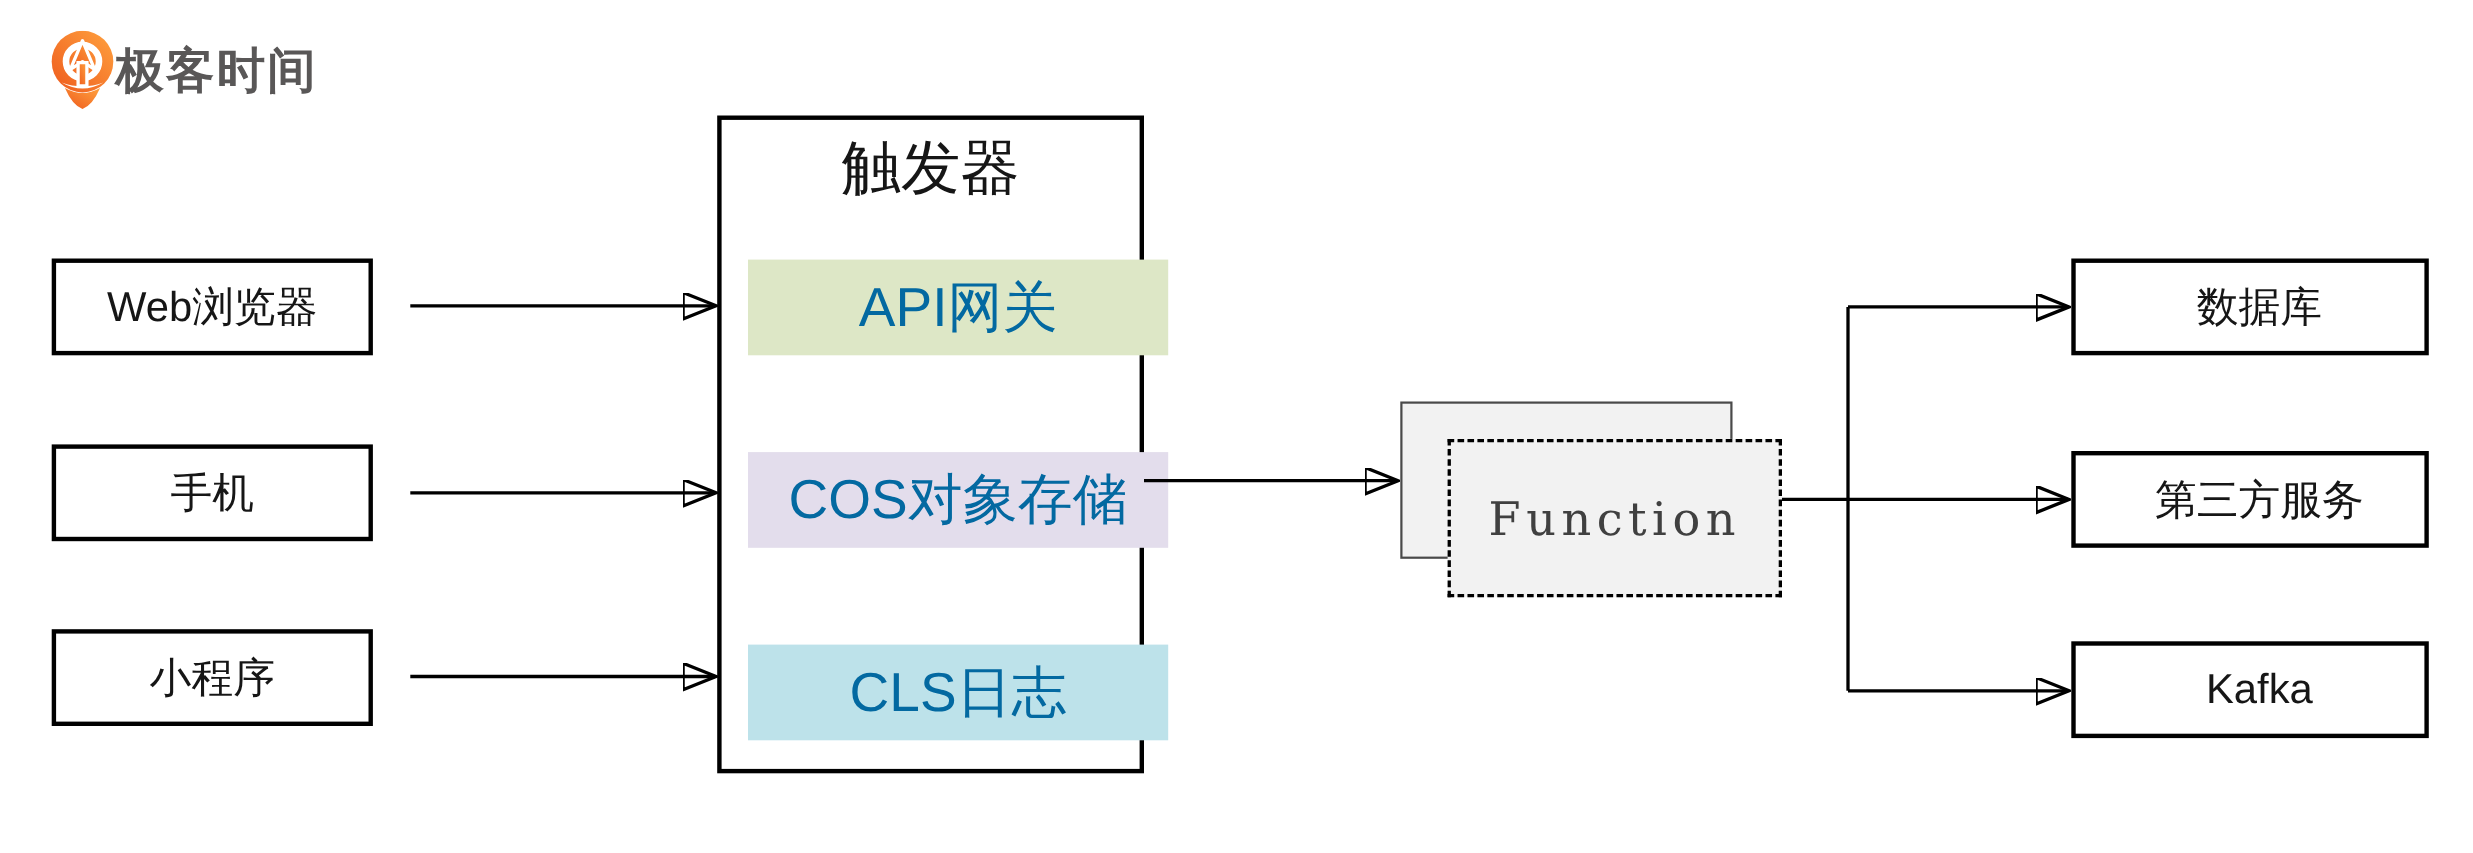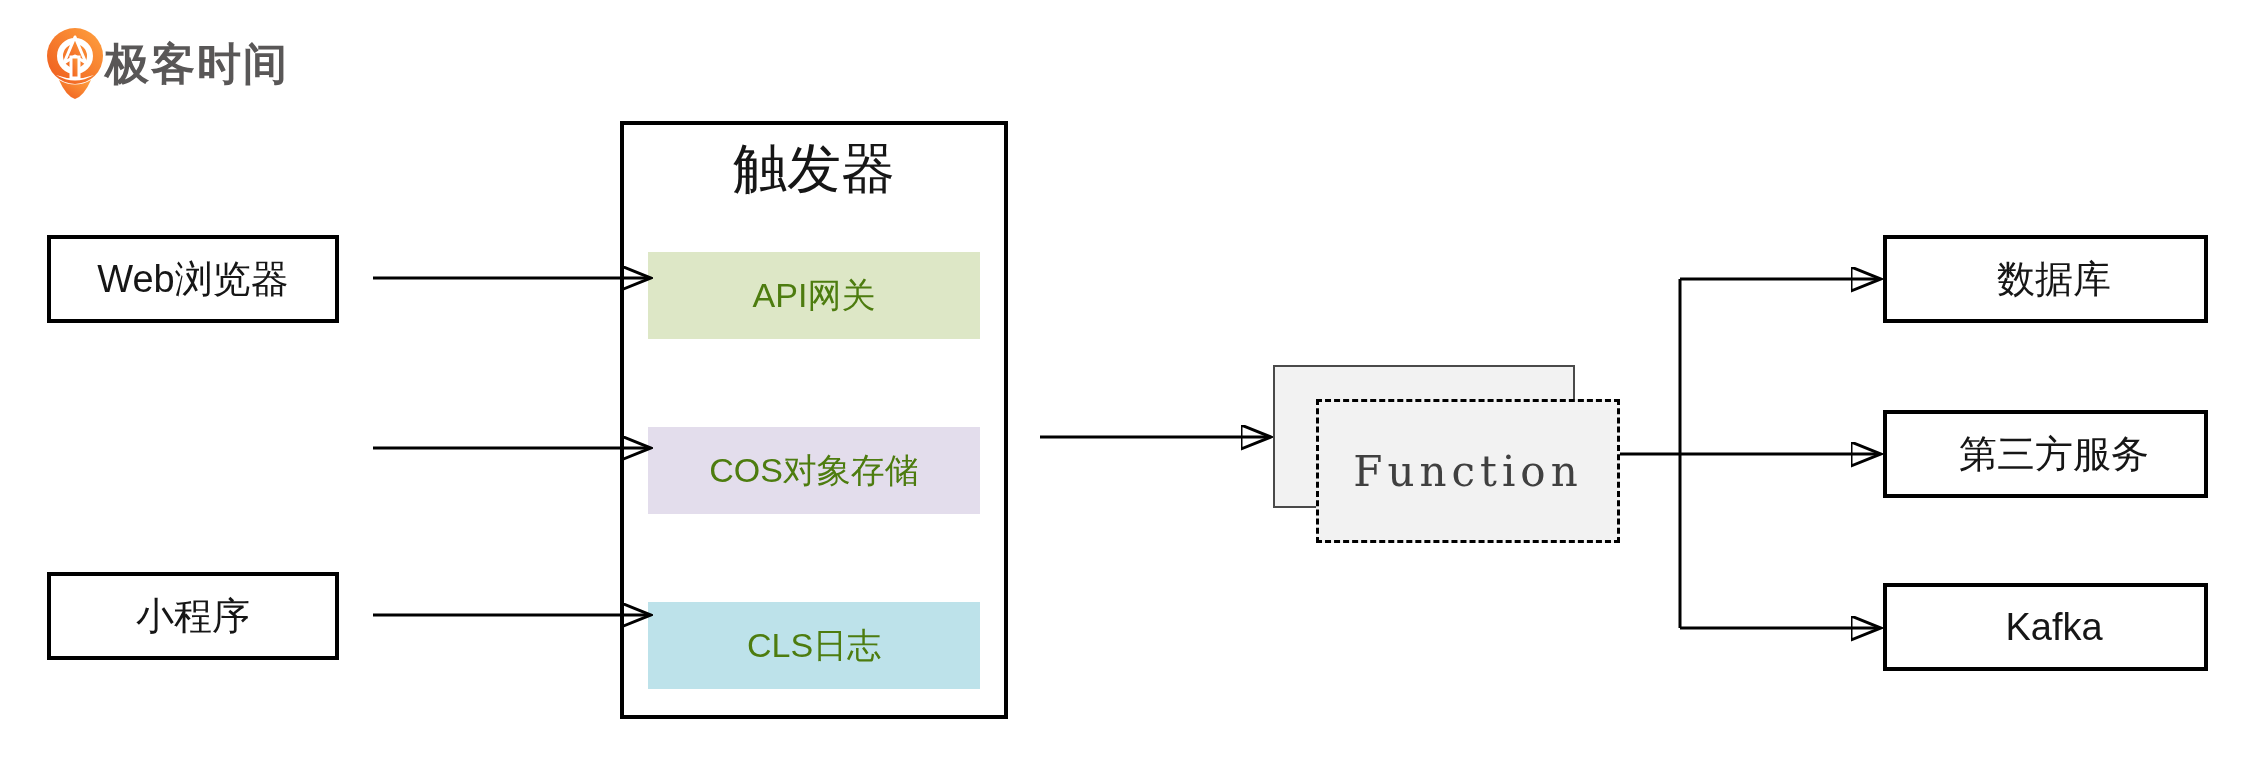--- a/index.html
+++ b/index.html
@@ -33,43 +33,42 @@
     justify-content: center;
     font-size: 38px;
     color: #161616;
   }
   .source { left: 47px;  width: 292px; height: 88px; }
   .target { left: 1883px; width: 325px; height: 88px; padding-left: 17px; }
 
   
   .trigger {
     position: absolute;
-    left: 620px; top: 105px;
+    left: 652px; top: 105px;
     width: 388px; height: 598px;
     box-sizing: border-box;
     border: 4px solid #000000;
     background: #ffffff;
-    margin-top: 16px;
   }
   .trigger-title {
     text-align: center;
     margin-top: 8px;
     font-size: 54px;
     font-weight: 500;
     color: #161616;
   }
   .titem {
     position: absolute;
     left: 24px;
-    width: 332px; height: 87px;
+    width: 382px; height: 87px;
     display: flex;
     align-items: center;
     justify-content: center;
-    font-size: 34px;
-    color: #4d7c0f;
+    font-size: 50px;
+    color: #0369a1;
   }
 
   
   .fn-back {
     position: absolute;
     left: 1273px; top: 365px;
     width: 302px; height: 143px;
     box-sizing: border-box;
     border: 2px solid #4a4a4a;
     background: #f2f2f2;
@@ -121,20 +120,21 @@
       <path d="M14 52 Q30 61 46 52 Q39 68 30 71 Q21 68 14 52 Z" fill="url(#lg)"></path>
       <path d="M11 47 Q30 58 49 47 Q30 54 11 47 Z" fill="#ffffff"></path>
       <circle cx="30" cy="28" r="15" fill="none" stroke="#ffffff" stroke-width="6"></circle>
       <path d="M30 9 L41 35 L30 28 L19 35 Z" fill="url(#lg)" stroke="#ffffff" stroke-width="3" stroke-linejoin="round"></path>
       <path d="M26 29 L34 29 L34 50 L26 50 Z" fill="url(#lg)" stroke="#ffffff" stroke-width="3"></path>
     </svg>
     <span class="logo-text">极客时间</span>
   </div>
 
   <div class="box source" style="top:235px">Web浏览器</div>
+  <div class="box source" style="top:404px">手机</div>
   <div class="box source" style="top:572px">小程序</div>
 
   <div class="trigger">
     <div class="trigger-title">触发器</div>
     <div class="titem" style="top: 127px; background-color: rgb(221, 231, 198);">API网关</div>
     <div class="titem" style="top: 302px; background-color: rgb(227, 221, 236);">COS对象存储</div>
     <div class="titem" style="top: 477px; background-color: rgb(189, 226, 234);">CLS日志</div>
   </div>
 
   <div class="fn-back" style="background-color: rgb(242, 242, 242);"></div>

